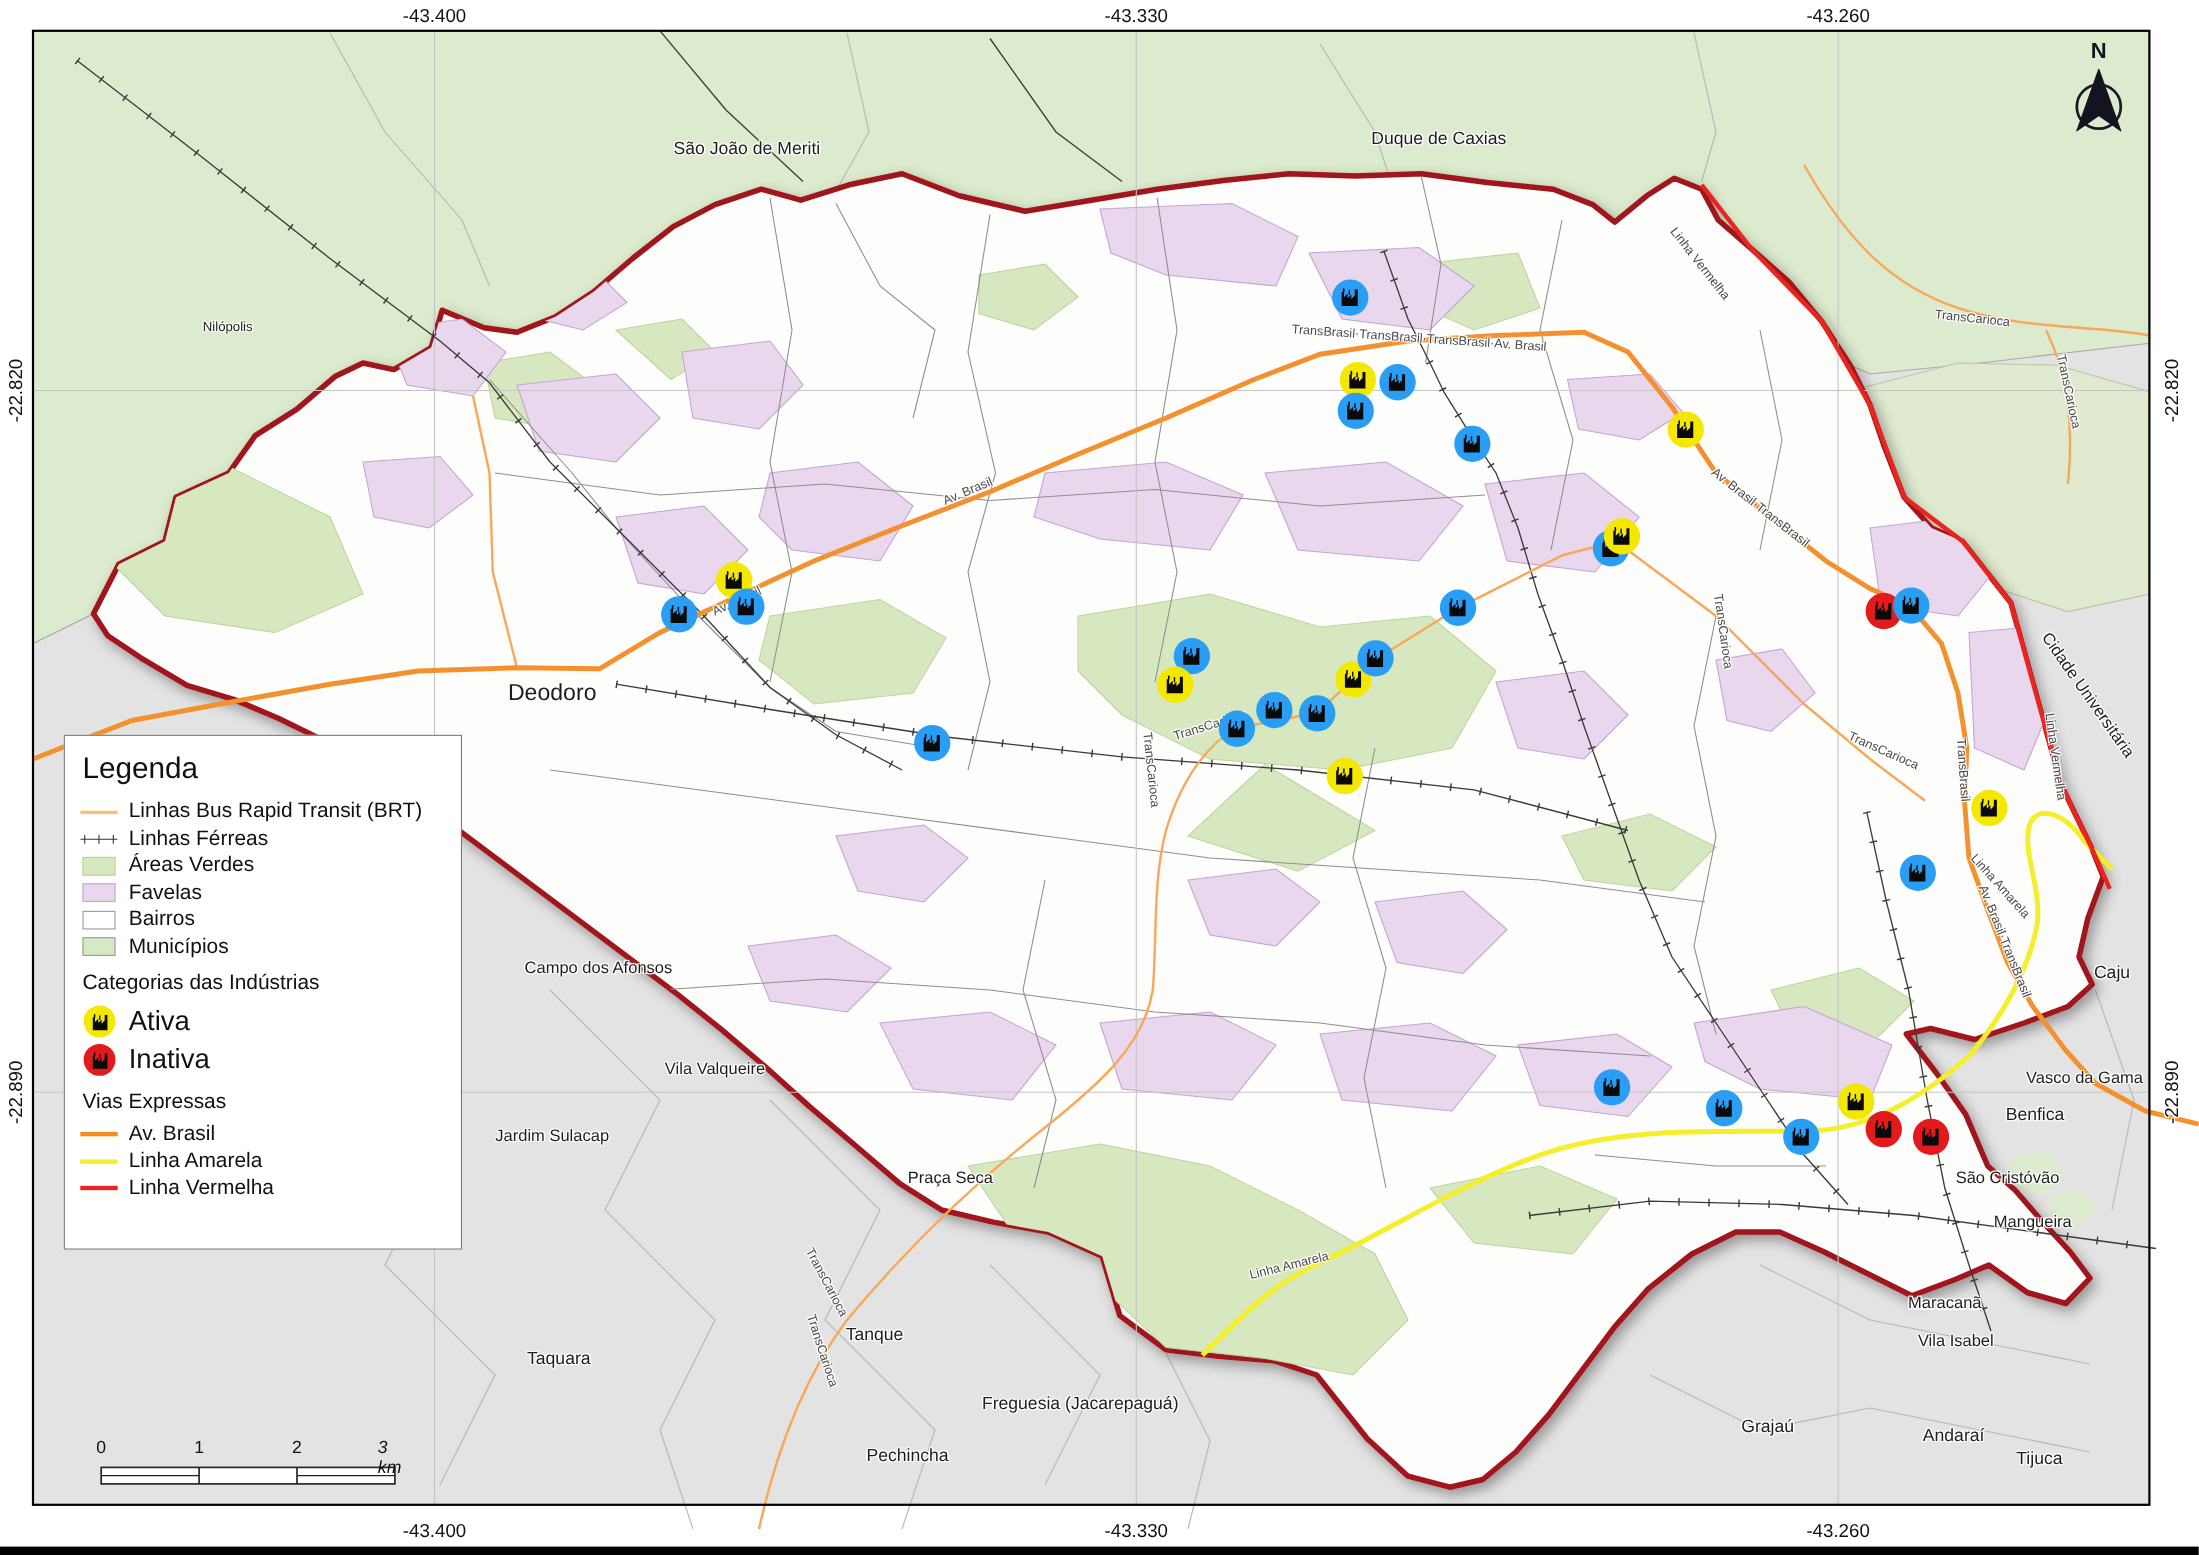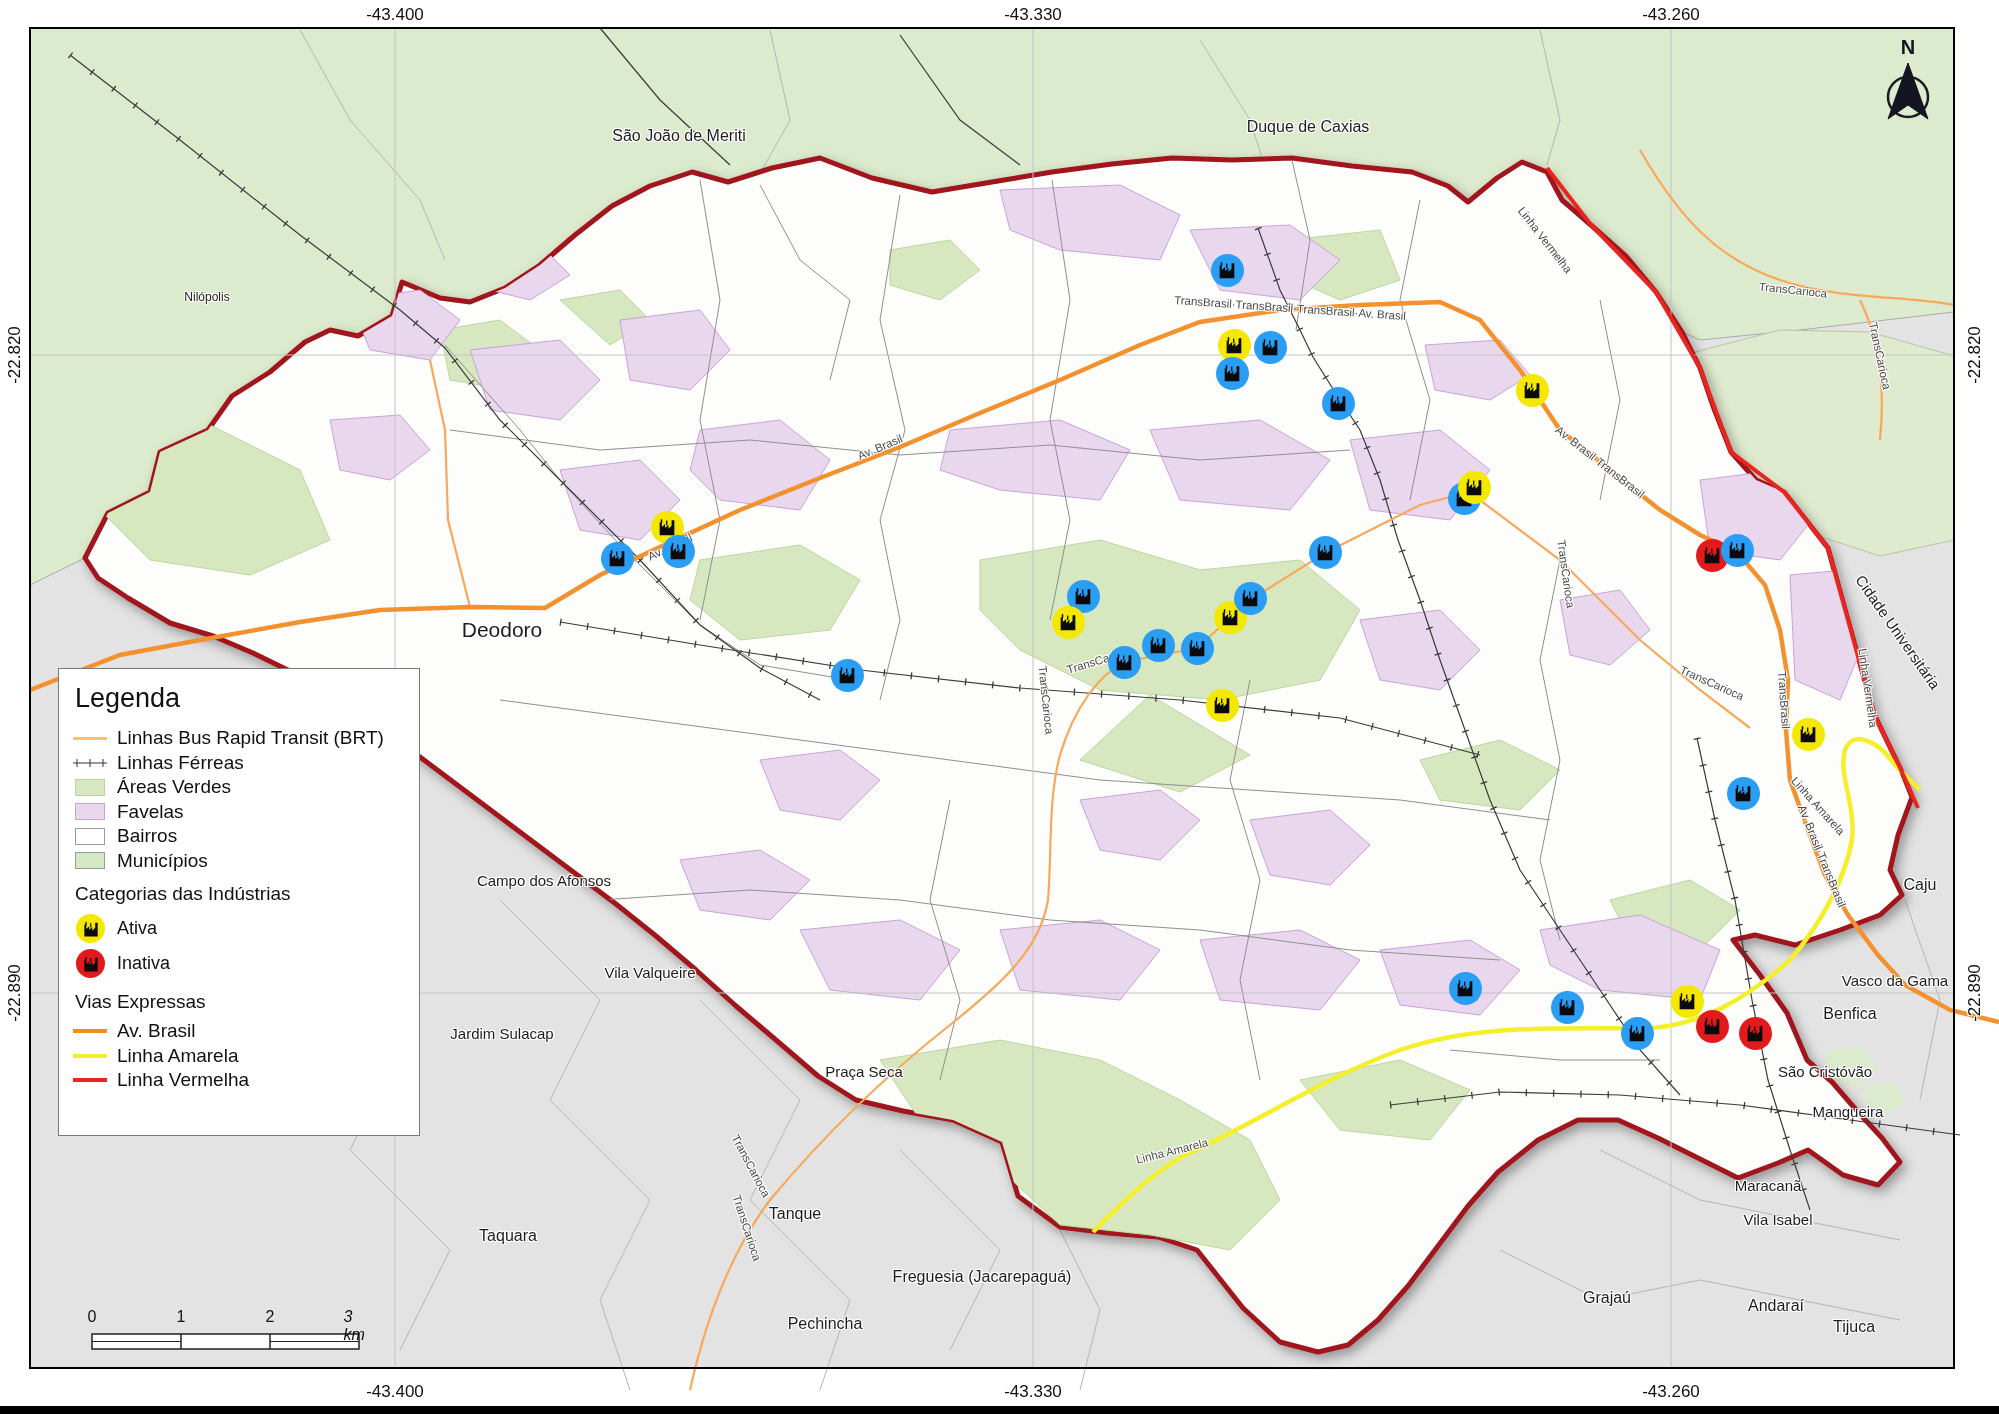--- a/index.html
+++ b/index.html
@@ -23,21 +23,21 @@
   #legend{position:absolute;left:58px;top:668px;width:362px;height:468px;background:#fff;
           border:1.3px solid #7a7a7a;box-sizing:border-box;padding:12px 14px;}
   #legend h1{margin:2px 0 12px 2px;font-size:27px;font-weight:normal;color:#111;}
   .lg-row{display:flex;align-items:center;height:24.5px;}
   .lg-row .sw{width:34px;margin-right:10px;flex:0 0 34px;display:flex;align-items:center;justify-content:center;}
   .lg-row .lbl{font-size:19px;color:#111;white-space:nowrap;}
   .lg-section{font-size:19px;color:#111;margin:10px 0 6px 2px;}
   .lg-mrow{display:flex;align-items:center;height:35px;}
   .lg-mrow .circ{width:29px;height:29px;border-radius:50%;margin:0 12px 0 3px;display:flex;align-items:center;justify-content:center;}
   .lg-mrow .circ svg{width:20px;height:20px;}
-  .lg-mrow .lbl{font-size:18px;color:#111;}
+  .lg-mrow .lbl{font-size:25px;color:#111;}
   .fillsw{width:30px;height:17px;border:1px solid #9a9a9a;box-sizing:border-box;}
   .linesw{width:34px;height:0;border-top-style:solid;}
   
   #info-box{position:absolute;left:58px;top:1156px;width:362px;height:128px;background:#f4f4f2;
             border:2px solid #222;box-sizing:border-box;display:flex;flex-direction:column;
             align-items:center;justify-content:center;}
   #info-box div{font-size:15px;color:#111;line-height:1.35;text-align:center;}
   
   #scalebar{position:absolute;left:60px;top:1308px;width:330px;height:60px;}
   #scalebar .nums{position:relative;height:22px;font-size:16px;color:#111;}

